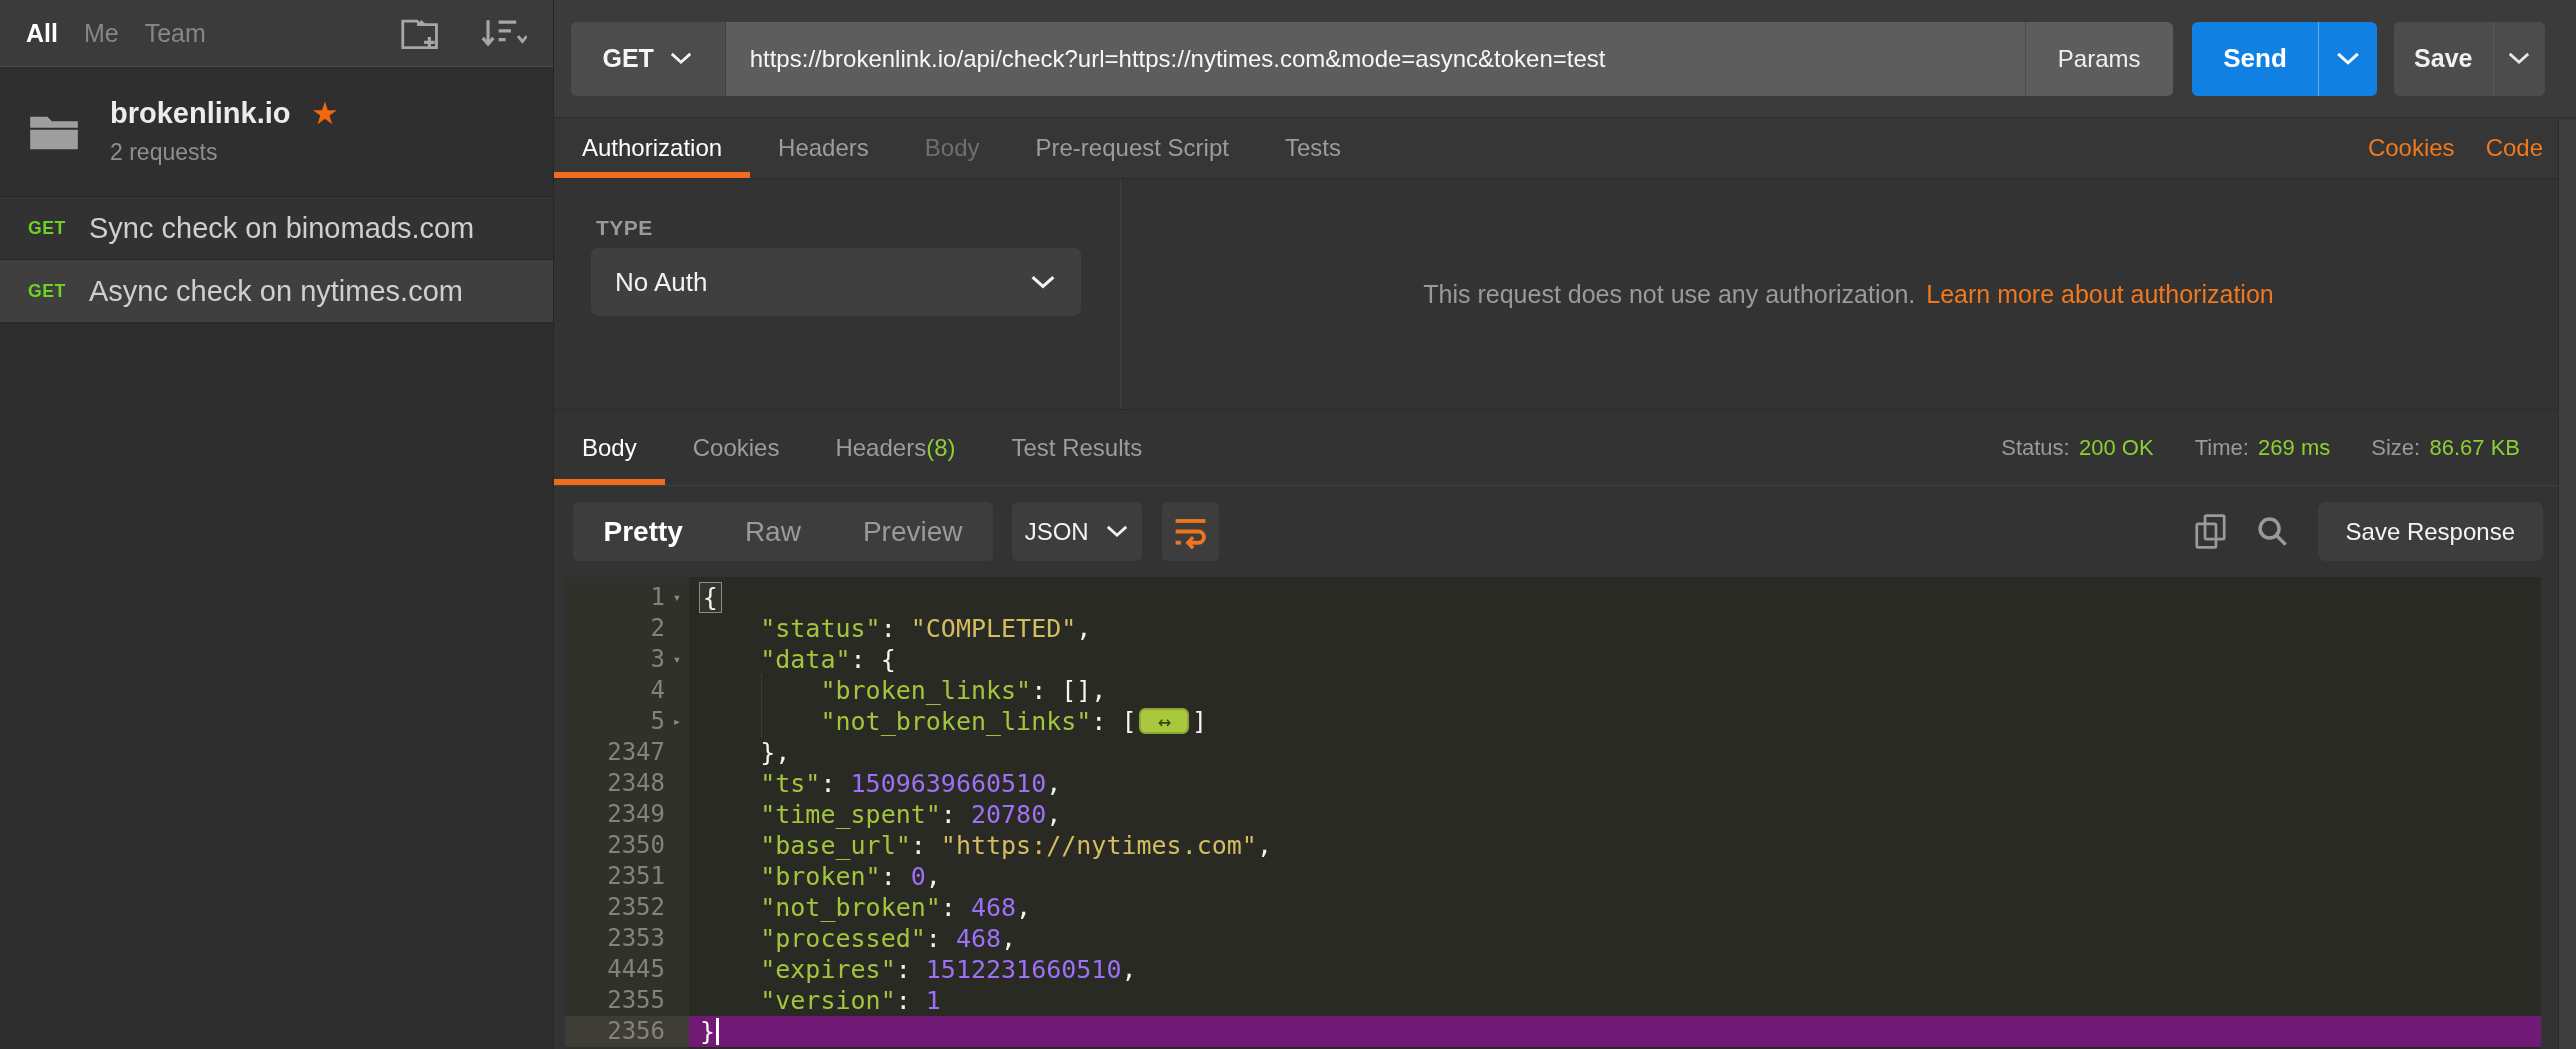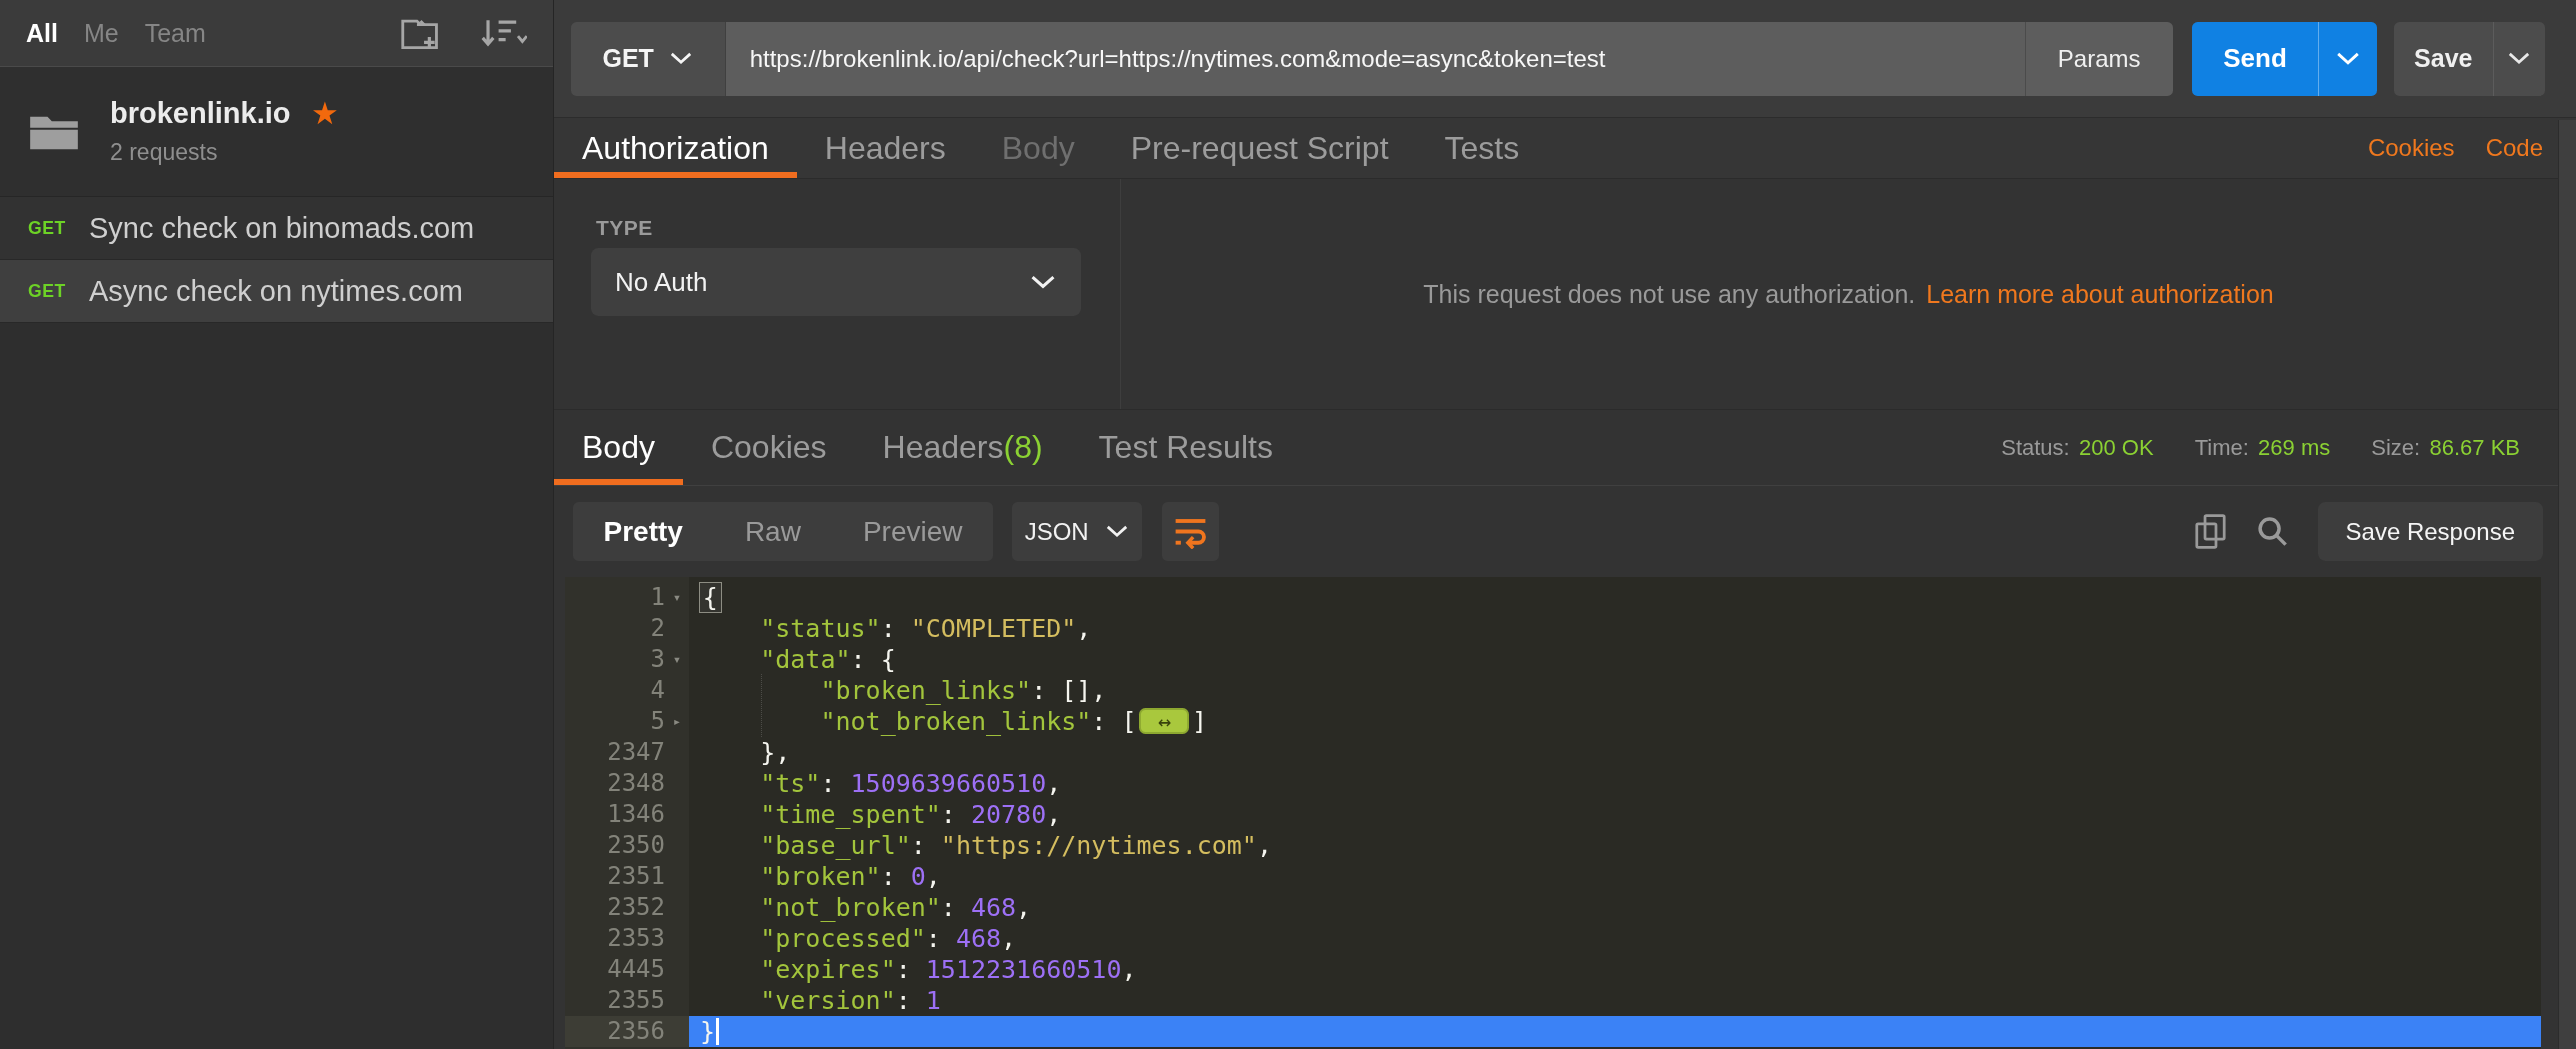--- a/index.html
+++ b/index.html
@@ -39,21 +39,21 @@
   .send-label { width:126px; text-align:center; font-size:26px; font-weight:700; color:#ffffff; }
   .send-divider { width:0.9px; height:74px; background:rgba(255,255,255,0.35); }
   .send-caret { flex:1; display:flex; justify-content:center; }
   .save-btn { margin-left:16.7px; width:151px; height:74px; background:#4c4c4c; border-radius:5.6px; display:flex; align-items:center; flex:none; }
   .save-label { width:99px; text-align:center; font-size:25px; font-weight:600; color:#f0f0f0; }
   .save-divider { width:0.9px; height:74px; background:#5c5c5c; }
   .save-caret { flex:1; display:flex; justify-content:center; }
 
   
   .req-tabs { height:61px; background:#363636; border-bottom:0.9px solid #2b2b2b; display:flex; align-items:stretch; flex:none; }
-  .rtab { padding:0 28px; display:flex; align-items:center; font-size:32px; color:#9c9c9c; position:relative; }
+  .rtab { padding:0 28px; display:flex; align-items:center; font-size:24px; color:#9c9c9c; position:relative; }
   .rtab.active { color:#ffffff; }
   .rtab.active::after { content:""; position:absolute; left:0; right:0; bottom:0; height:5.6px; background:#f06d1f; }
   .rtab.dim { color:#6f6f6f; }
   .tab-links { margin-left:auto; display:flex; align-items:center; gap:31px; padding-right:33px; }
   .tab-link { font-size:24px; color:#f0781e; }
 
   
   .auth-panel { height:231px; background:#333333; border-bottom:0.9px solid #2b2b2b; display:flex; flex:none; }
   .auth-left { width:567px; border-right:0.9px solid #3e3e3e; position:relative; flex:none; }
   .auth-type-label { position:absolute; left:42px; top:37px; font-size:21px; font-weight:700; letter-spacing:0.5px; color:#9a9a9a; }
@@ -81,21 +81,21 @@
   .lang-label { font-size:24px; color:#f2f2f2; }
   .wrap-btn { margin-left:20.4px; height:59px; width:57px; background:#3d3d3d; border-radius:5.6px; display:flex; align-items:center; justify-content:center; }
   .toolbar-right { margin-left:auto; display:flex; align-items:center; gap:28px; }
   .save-response-btn { height:59px; padding:0 28px; background:#3d3d3d; border-radius:7.4px; display:flex; align-items:center; font-size:24px; color:#f5f5f5; }
 
   
   .editor { flex:1; margin-left:11px; width:1976px; background:#2a2a24; position:relative; overflow:hidden; font-family:"DejaVu Sans Mono", monospace; }
   .gutter-bg { position:absolute; left:0; top:0; bottom:0; width:124px; background:#31312b; }
   .ed-lines { position:relative; padding-top:4.6px; }
   .ed-row { display:flex; height:31px; align-items:center; position:relative; }
-  .ed-row.active-line { background:#3b82f6; }
+  .ed-row.active-line { background:#701a75; }
   .ed-gutter { width:124px; flex:none; display:flex; justify-content:flex-end; align-items:center; align-self:stretch; }
   .ed-row.active-line .ed-gutter { background:#3d3d35; }
   .ed-num { font-size:24px; color:#83837a; }
   .ed-fold { width:24px; font-size:14px; color:#8a8a82; text-align:center; flex:none; }
   .ed-code { padding-left:11px; font-size:25px; white-space:pre; display:flex; align-items:center; }
   .tk-k { color:#a3c53c; } .tk-s { color:#d4bd5f; } .tk-n { color:#9d70f5; } .tk-p { color:#f5f5ef; }
   .tk-pb { color:#f5f5ef; outline:0.9px solid #8d8d83; background:rgba(255,255,255,0.05); padding:0 2.8px; }
   .fold-pill { display:inline-flex; align-items:center; justify-content:center; width:50px; height:26px; border-radius:6.5px; background:#a9c83d; box-shadow:inset 0 0 0 1.9px rgba(60,70,10,0.25); color:#39430c; font-size:22px; margin:0 2.8px; }
   .ed-cursor { display:inline-block; width:2.8px; height:27px; background:#ffffff; margin-left:0.9px; }
   .indent-guide { position:absolute; left:196px; top:97px; height:63px; border-left:1.9px dotted rgba(255,255,255,0.16); }
@@ -343,21 +343,21 @@
           </div>
           <div class="ed-row">
             <span class="ed-gutter">
               <span class="ed-num">2348</span>
               <span class="ed-fold"></span>
             </span>
             <span class="ed-code"><span class="tk-p">    </span><span class="tk-k">"ts"</span><span class="tk-p">: </span><span class="tk-n">1509639660510</span><span class="tk-p">,</span></span>
           </div>
           <div class="ed-row">
             <span class="ed-gutter">
-              <span class="ed-num">1346</span>
+              <span class="ed-num">2349</span>
               <span class="ed-fold"></span>
             </span>
             <span class="ed-code"><span class="tk-p">    </span><span class="tk-k">"time_spent"</span><span class="tk-p">: </span><span class="tk-n">20780</span><span class="tk-p">,</span></span>
           </div>
           <div class="ed-row">
             <span class="ed-gutter">
               <span class="ed-num">2350</span>
               <span class="ed-fold"></span>
             </span>
             <span class="ed-code"><span class="tk-p">    </span><span class="tk-k">"base_url"</span><span class="tk-p">: </span><span class="tk-s">"https://nytimes.com"</span><span class="tk-p">,</span></span>

